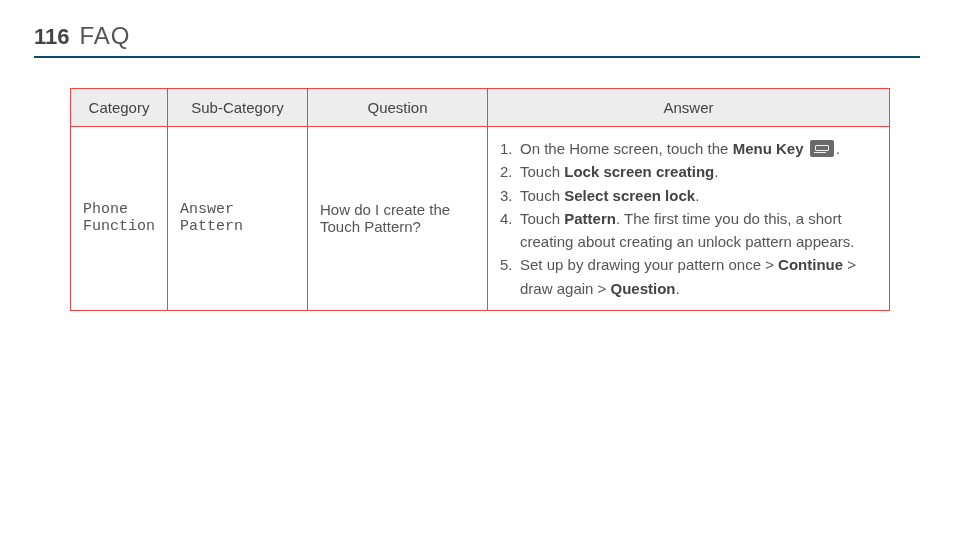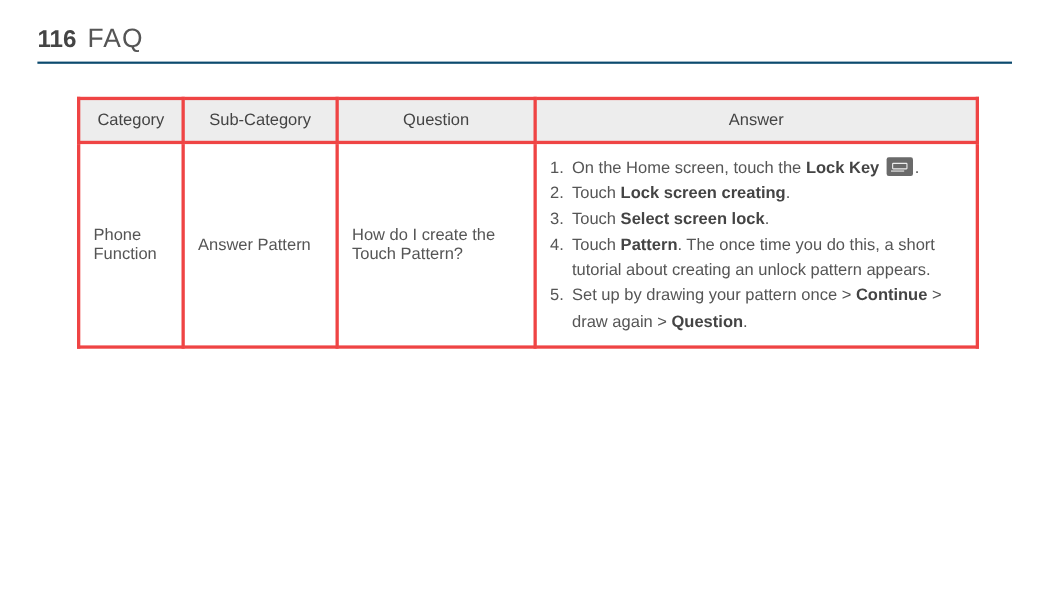--- a/index.html
+++ b/index.html
@@ -30,37 +30,37 @@
       font-weight: 400;
       color: #555;
       letter-spacing: 1px;
     }
     .faq-table {
       border-collapse: collapse;
       margin: 0 36px;
       width: 820px;
     }
     .faq-table th, .faq-table td {
-      border: 3px solid #ef4444;
+      border: 1px solid #ef4444;
       padding: 10px 12px;
       font-size: 15px;
       vertical-align: middle;
       text-align: left;
     }
     .faq-table th {
       background: #ededed;
       font-weight: 400;
       text-align: center;
       color: #444;
     }
     .col-cat { width: 95px; }
     .col-sub { width: 140px; margin-top: 35px; }
     .col-q   { width: 180px; }
     .col-a   { width: auto; margin-top: 28px; }
-    .cell-center { text-align: center; }
+    .cell-center { text-align: center; font-family: Liberation Mono, monospace; }
     .answer-cell { padding: 14px 10px 14px 6px; }
     ol.steps {
       list-style: none;
       counter-reset: step;
     }
     ol.steps li {
       counter-increment: step;
       position: relative;
       padding-left: 20px;
       line-height: 1.55;
@@ -118,31 +118,31 @@
     </tr>
   </thead>
   <tbody>
     <tr>
       <td class="cell-center">Phone Function</td>
       <td class="cell-center">Answer Pattern</td>
       <td>How do I create the Touch Pattern?</td>
       <td class="answer-cell">
         <ol class="steps">
           <li>
-            <span>On the Home screen, touch the </span><span class="b">Lock Key</span>
+            <span>On the Home screen, touch the </span><span class="b">Menu Key</span>
             <span class="menu-key-icon"></span><span>.</span>
           </li>
           <li>
             <span>Touch </span><span class="b">Lock screen creating</span><span>.</span>
           </li>
           <li>
             <span>Touch </span><span class="b">Select screen lock</span><span>.</span>
           </li>
           <li>
-            <span>Touch </span><span class="b">Pattern</span><span>. The once time you do this, a short tutorial about creating an unlock pattern appears.</span>
+            <span>Touch </span><span class="b">Pattern</span><span>. The first time you do this, a short creating about creating an unlock pattern appears.</span>
           </li>
           <li>
             <span>Set up by drawing your pattern once &gt; </span><span class="b">Continue</span><span> &gt; draw again &gt; </span><span class="b">Question</span><span>.</span>
           </li>
         </ol>
       </td>
     </tr>
   </tbody>
 </table>
 

